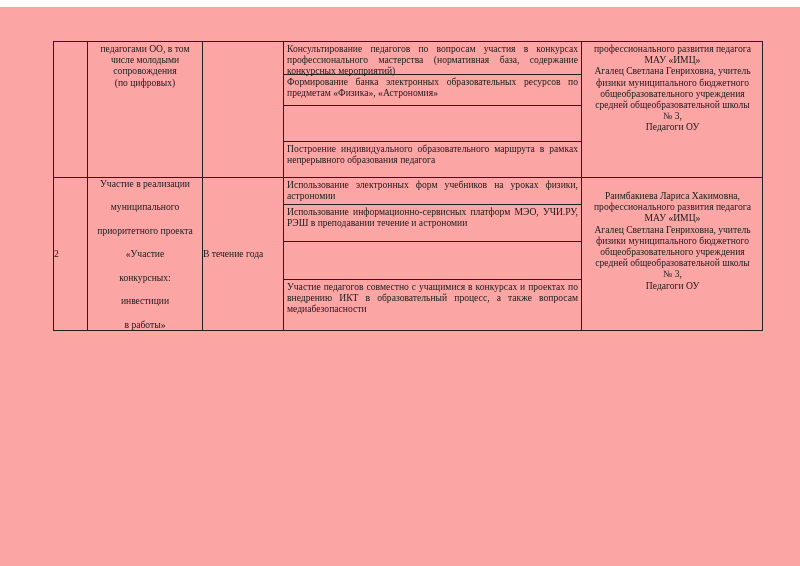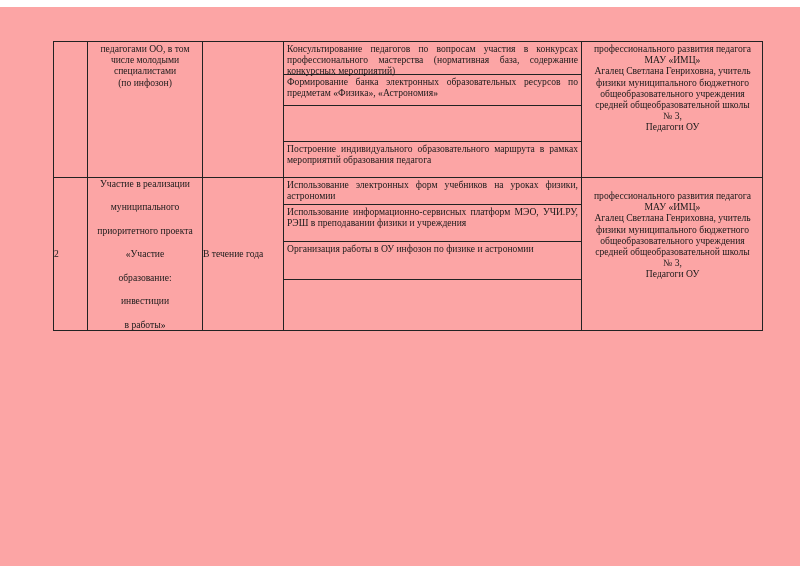--- a/index.html
+++ b/index.html
@@ -33,32 +33,32 @@
     <div class="hline" style="left:229px; width:298px; top:63px"></div>
     <div class="hline" style="left:229px; width:298px; top:99px"></div>
 
     <div class="hline" style="left:229px; width:298px; top:162px"></div>
     <div class="hline" style="left:229px; width:298px; top:199px"></div>
     <div class="hline" style="left:229px; width:298px; top:237px"></div>
 
     <div class="cell center" style="left:34px; width:114px; top:1px">
       <span class="ln">педагогами ОО, в том</span>
       <span class="ln">числе молодыми</span>
-      <span class="ln">специалистами</span>
-      <span class="ln">(по инфозон)</span>
+      <span class="ln">сопровождения</span>
+      <span class="ln">(по цифровых)</span>
     </div>
 
     <div class="cell just" style="left:230px; width:297px; top:0px; height:32px">
       <span>Консультирование педагогов по вопросам участия в конкурсах профессионального мастерства (нормативная база, содержание конкурсных мероприятий)</span>
     </div>
     <div class="cell just" style="left:230px; width:297px; top:33px; height:30px">
       <span>Формирование банка электронных образовательных ресурсов по предметам «Физика», «Астрономия»</span>
     </div>
     <div class="cell just" style="left:230px; width:297px; top:100px; height:35px">
-      <span>Построение индивидуального образовательного маршрута в рамках мероприятий образования педагога</span>
+      <span>Построение индивидуального образовательного маршрута в рамках непрерывного образования педагога</span>
     </div>
 
     <div class="cell center" style="left:528px; width:181px; top:1px">
       <span class="ln">профессионального развития педагога</span>
       <span class="ln">МАУ «ИМЦ»</span>
       <span class="ln">Агалец Светлана Генриховна, учитель</span>
       <span class="ln">физики муниципального бюджетного</span>
       <span class="ln">общеобразовательного учреждения</span>
       <span class="ln">средней общеобразовательной школы</span>
       <span class="ln">№ 3,</span>
@@ -67,40 +67,41 @@
 
     <div class="cell vc" style="left:0; width:33px; top:136px; height:152px">
       <span>2</span>
     </div>
 
     <div class="cell vc" style="left:34px; width:114px; top:136px; height:152px; flex-direction:column">
       <span class="ln">Участие в реализации</span>
       <span class="ln">муниципального</span>
       <span class="ln">приоритетного проекта</span>
       <span class="ln">«Участие</span>
-      <span class="ln">образование:</span>
+      <span class="ln">конкурсных:</span>
       <span class="ln">инвестиции</span>
       <span class="ln">в работы»</span>
     </div>
 
     <div class="cell vc" style="left:149px; width:80px; top:136px; height:152px">
       <span>В течение года</span>
     </div>
 
     <div class="cell just" style="left:230px; width:297px; top:136px; height:26px">
       <span>Использование электронных форм учебников на уроках физики, астрономии</span>
     </div>
     <div class="cell just" style="left:230px; width:297px; top:163px; height:36px">
-      <span>Использование информационно-сервисных платформ МЭО, УЧИ.РУ, РЭШ в преподавании физики и учреждения</span>
+      <span>Использование информационно-сервисных платформ МЭО, УЧИ.РУ, РЭШ в преподавании течение и астрономии</span>
     </div>
-    <div class="cell just" style="left:230px; width:297px; top:200px; height:37px">
-      <span>Организация работы в ОУ инфозон по физике и астрономии</span>
+    <div class="cell just" style="left:230px; width:297px; top:238px; height:50px">
+      <span>Участие педагогов совместно с учащимися в конкурсах и проектах по внедрению ИКТ в образовательный процесс, а также вопросам медиабезопасности</span>
     </div>
 
     <div class="cell center" style="left:528px; width:181px; top:148px">
+      <span class="ln">Раимбакиева Лариса Хакимовна,</span>
       <span class="ln">профессионального развития педагога</span>
       <span class="ln">МАУ «ИМЦ»</span>
       <span class="ln">Агалец Светлана Генриховна, учитель</span>
       <span class="ln">физики муниципального бюджетного</span>
       <span class="ln">общеобразовательного учреждения</span>
       <span class="ln">средней общеобразовательной школы</span>
       <span class="ln">№ 3,</span>
       <span class="ln">Педагоги ОУ</span>
     </div>
   </div>

